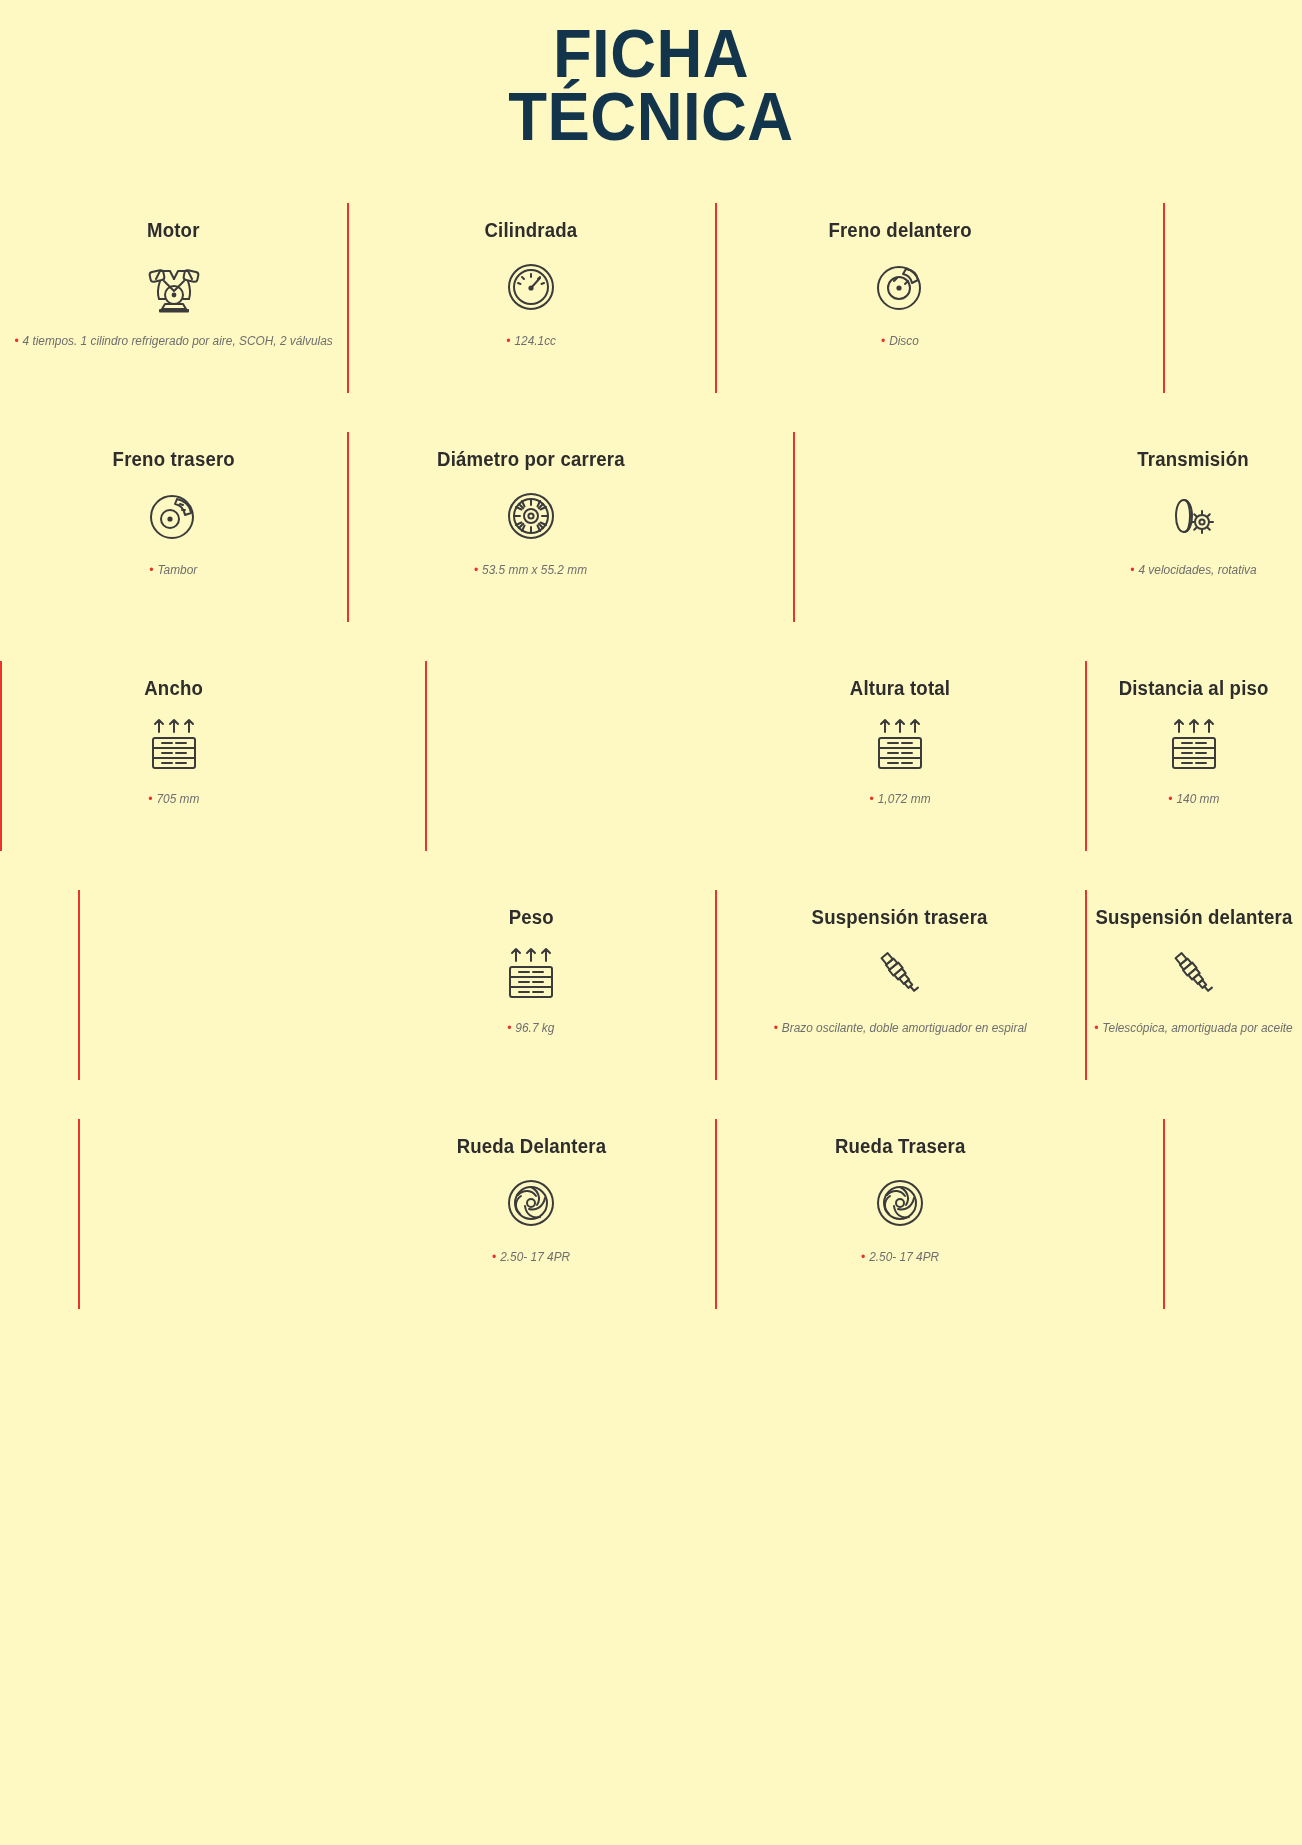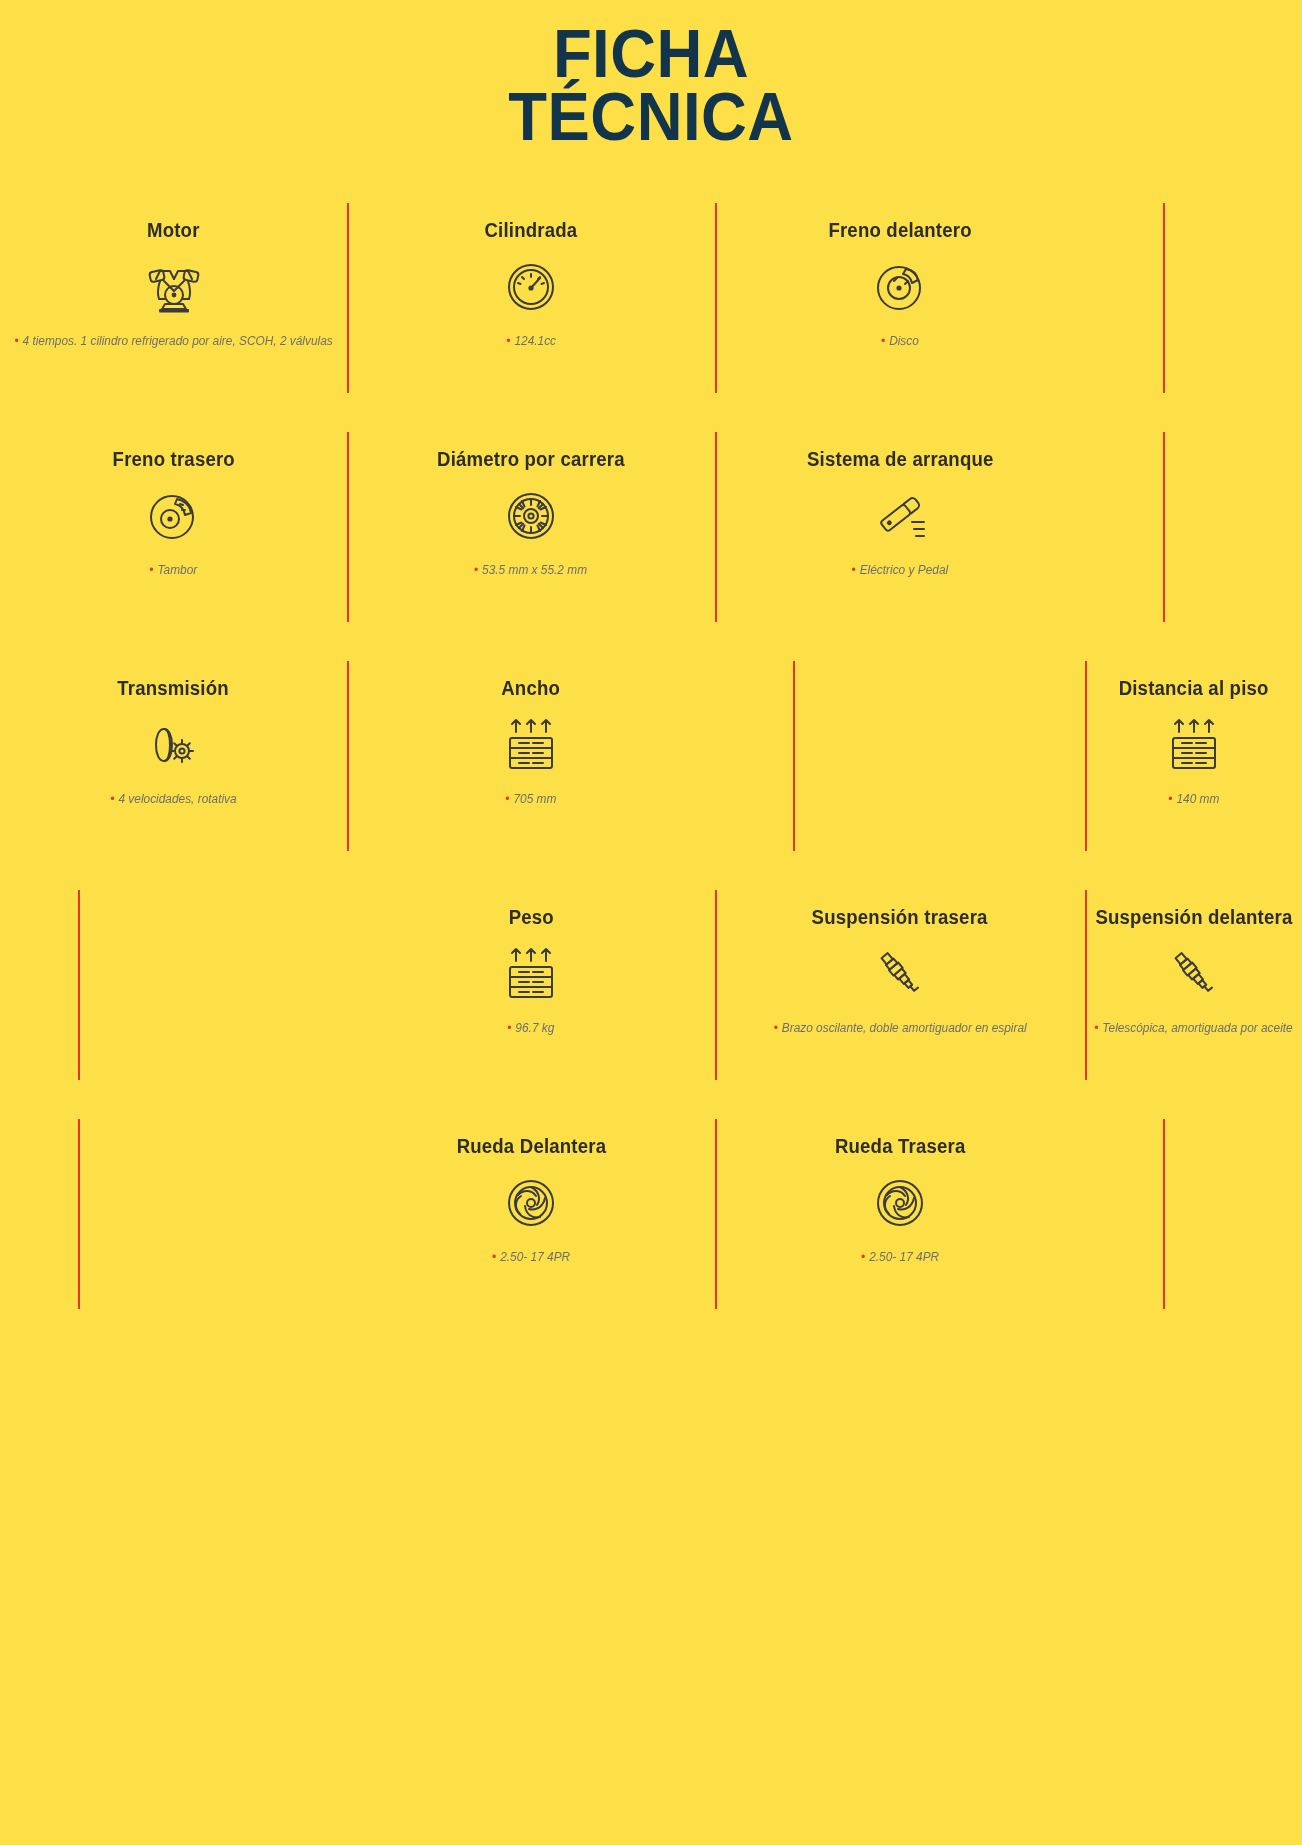--- a/index.html
+++ b/index.html
@@ -9,21 +9,21 @@
     height: 1845px;
     background: #ffffff;
     font-family: "Liberation Sans", sans-serif;
     overflow: hidden;
   }
 
   .page {
     width: 1302px;
     height: 1845px;
     position: relative;
-    background: #fde047;
+    background: #fef9c3;
   }
 
   
   .title-block {
     text-align: center;
     padding-top: 22px;
     padding-bottom: 10px;
   }
   .title-line {
     font-family: "Liberation Sans", sans-serif;
@@ -196,35 +196,20 @@
       <g stroke="#3b3b3b" stroke-width="2" fill="none" stroke-linecap="round" stroke-linejoin="round">
         <path d="M30 13 v6 M30 41 v6 M13 30 h6 M41 30 h6"></path>
         <path d="M18 18 l4.2 4.2 M37.8 37.8 L42 42 M42 18 l-4.2 4.2 M22.2 37.8 L18 42"></path>
         <path d="M21 15 l2.5 5.5 M39 15 l-2.5 5.5 M21 45 l2.5 -5.5 M39 45 l-2.5 -5.5"></path>
         <path d="M15 21 l5.5 2.5 M15 39 l5.5 -2.5 M45 21 l-5.5 2.5 M45 39 l-5.5 -2.5"></path>
       </g>
     </svg>
         </div>
         <div class="cell-value"><span class="bullet">•</span><span>53.5 mm x 55.2 mm</span></div>
       </div>
-      <div class="cell">
-        <div class="divider"></div>
-        <div class="cell-title">Sistema de arranque</div>
-        <div class="icon-wrap">
-          <svg width="64" height="60" viewBox="0 0 64 60">
-      <g transform="rotate(-38 30 30)">
-        <rect stroke="#3b3b3b" stroke-width="2" fill="none" stroke-linecap="round" stroke-linejoin="round" x="12" y="24" width="30" height="12" rx="3"></rect>
-        <path stroke="#3b3b3b" stroke-width="2" fill="none" stroke-linecap="round" stroke-linejoin="round" d="M42 24 h8 a4 4 0 0 1 4 4 v4 a4 4 0 0 1 -4 4 h-8"></path>
-        <circle fill="#3b3b3b" cx="19" cy="30" r="2.4"></circle>
-      </g>
-      <path stroke="#3b3b3b" stroke-width="2" fill="none" stroke-linecap="round" stroke-linejoin="round" d="M44 36 h12 M46 43 h10 M48 50 h8"></path>
-    </svg>
-        </div>
-        <div class="cell-value"><span class="bullet">•</span><span>Eléctrico y Pedal</span></div>
-      </div>
       <div class="stub">
         <div class="divider"></div>
       </div>
       <div class="cell">
         <div class="cell-title">Transmisión</div>
         <div class="icon-wrap">
           <svg width="60" height="60" viewBox="0 0 60 60">
       <path stroke="#3b3b3b" stroke-width="2" fill="none" stroke-linecap="round" stroke-linejoin="round" d="M20 14 c-5 0 -8 7 -8 16 s3 16 8 16 c5 0 8 -7 8 -16 s-3 -16 -8 -16z"></path>
       <path stroke="#3b3b3b" stroke-width="2" fill="none" stroke-linecap="round" stroke-linejoin="round" d="M20 14 c4 0 6 7 6 16 s-2 16 -6 16"></path>
       <g stroke="#3b3b3b" stroke-width="2" fill="none" stroke-linecap="round" stroke-linejoin="round" transform="translate(38,36)">
@@ -248,20 +233,36 @@
       </g>
       <rect stroke="#3b3b3b" stroke-width="2" fill="none" stroke-linecap="round" stroke-linejoin="round" x="10" y="26" width="42" height="30" rx="2"></rect>
       <path stroke="#3b3b3b" stroke-width="2" fill="none" stroke-linecap="round" stroke-linejoin="round" d="M10 36 h42 M10 46 h42"></path>
       <path stroke="#3b3b3b" stroke-width="2" fill="none" stroke-linecap="round" stroke-linejoin="round" d="M19 31 h10 M33 31 h10 M19 41 h10 M33 41 h10 M19 51 h10 M33 51 h10"></path>
     </svg>
         </div>
         <div class="cell-value"><span class="bullet">•</span><span>705 mm</span></div>
       </div>
       <div class="stub">
         <div class="divider"></div>
+      </div>
+      <div class="cell">
+        <div class="cell-title">Altura total</div>
+        <div class="icon-wrap">
+          <svg width="62" height="66" viewBox="0 0 62 66">
+      <g stroke="#3b3b3b" stroke-width="2" fill="none" stroke-linecap="round" stroke-linejoin="round">
+        <path d="M16 20 v-12 M16 8 l-4 4 M16 8 l4 4"></path>
+        <path d="M31 20 v-12 M31 8 l-4 4 M31 8 l4 4"></path>
+        <path d="M46 20 v-12 M46 8 l-4 4 M46 8 l4 4"></path>
+      </g>
+      <rect stroke="#3b3b3b" stroke-width="2" fill="none" stroke-linecap="round" stroke-linejoin="round" x="10" y="26" width="42" height="30" rx="2"></rect>
+      <path stroke="#3b3b3b" stroke-width="2" fill="none" stroke-linecap="round" stroke-linejoin="round" d="M10 36 h42 M10 46 h42"></path>
+      <path stroke="#3b3b3b" stroke-width="2" fill="none" stroke-linecap="round" stroke-linejoin="round" d="M19 31 h10 M33 31 h10 M19 41 h10 M33 41 h10 M19 51 h10 M33 51 h10"></path>
+    </svg>
+        </div>
+        <div class="cell-value"><span class="bullet">•</span><span>1,072 mm</span></div>
       </div>
       <div class="cell">
         <div class="divider"></div>
         <div class="cell-title">Distancia al piso</div>
         <div class="icon-wrap">
           <svg width="62" height="66" viewBox="0 0 62 66">
       <g stroke="#3b3b3b" stroke-width="2" fill="none" stroke-linecap="round" stroke-linejoin="round">
         <path d="M16 20 v-12 M16 8 l-4 4 M16 8 l4 4"></path>
         <path d="M31 20 v-12 M31 8 l-4 4 M31 8 l4 4"></path>
         <path d="M46 20 v-12 M46 8 l-4 4 M46 8 l4 4"></path>

